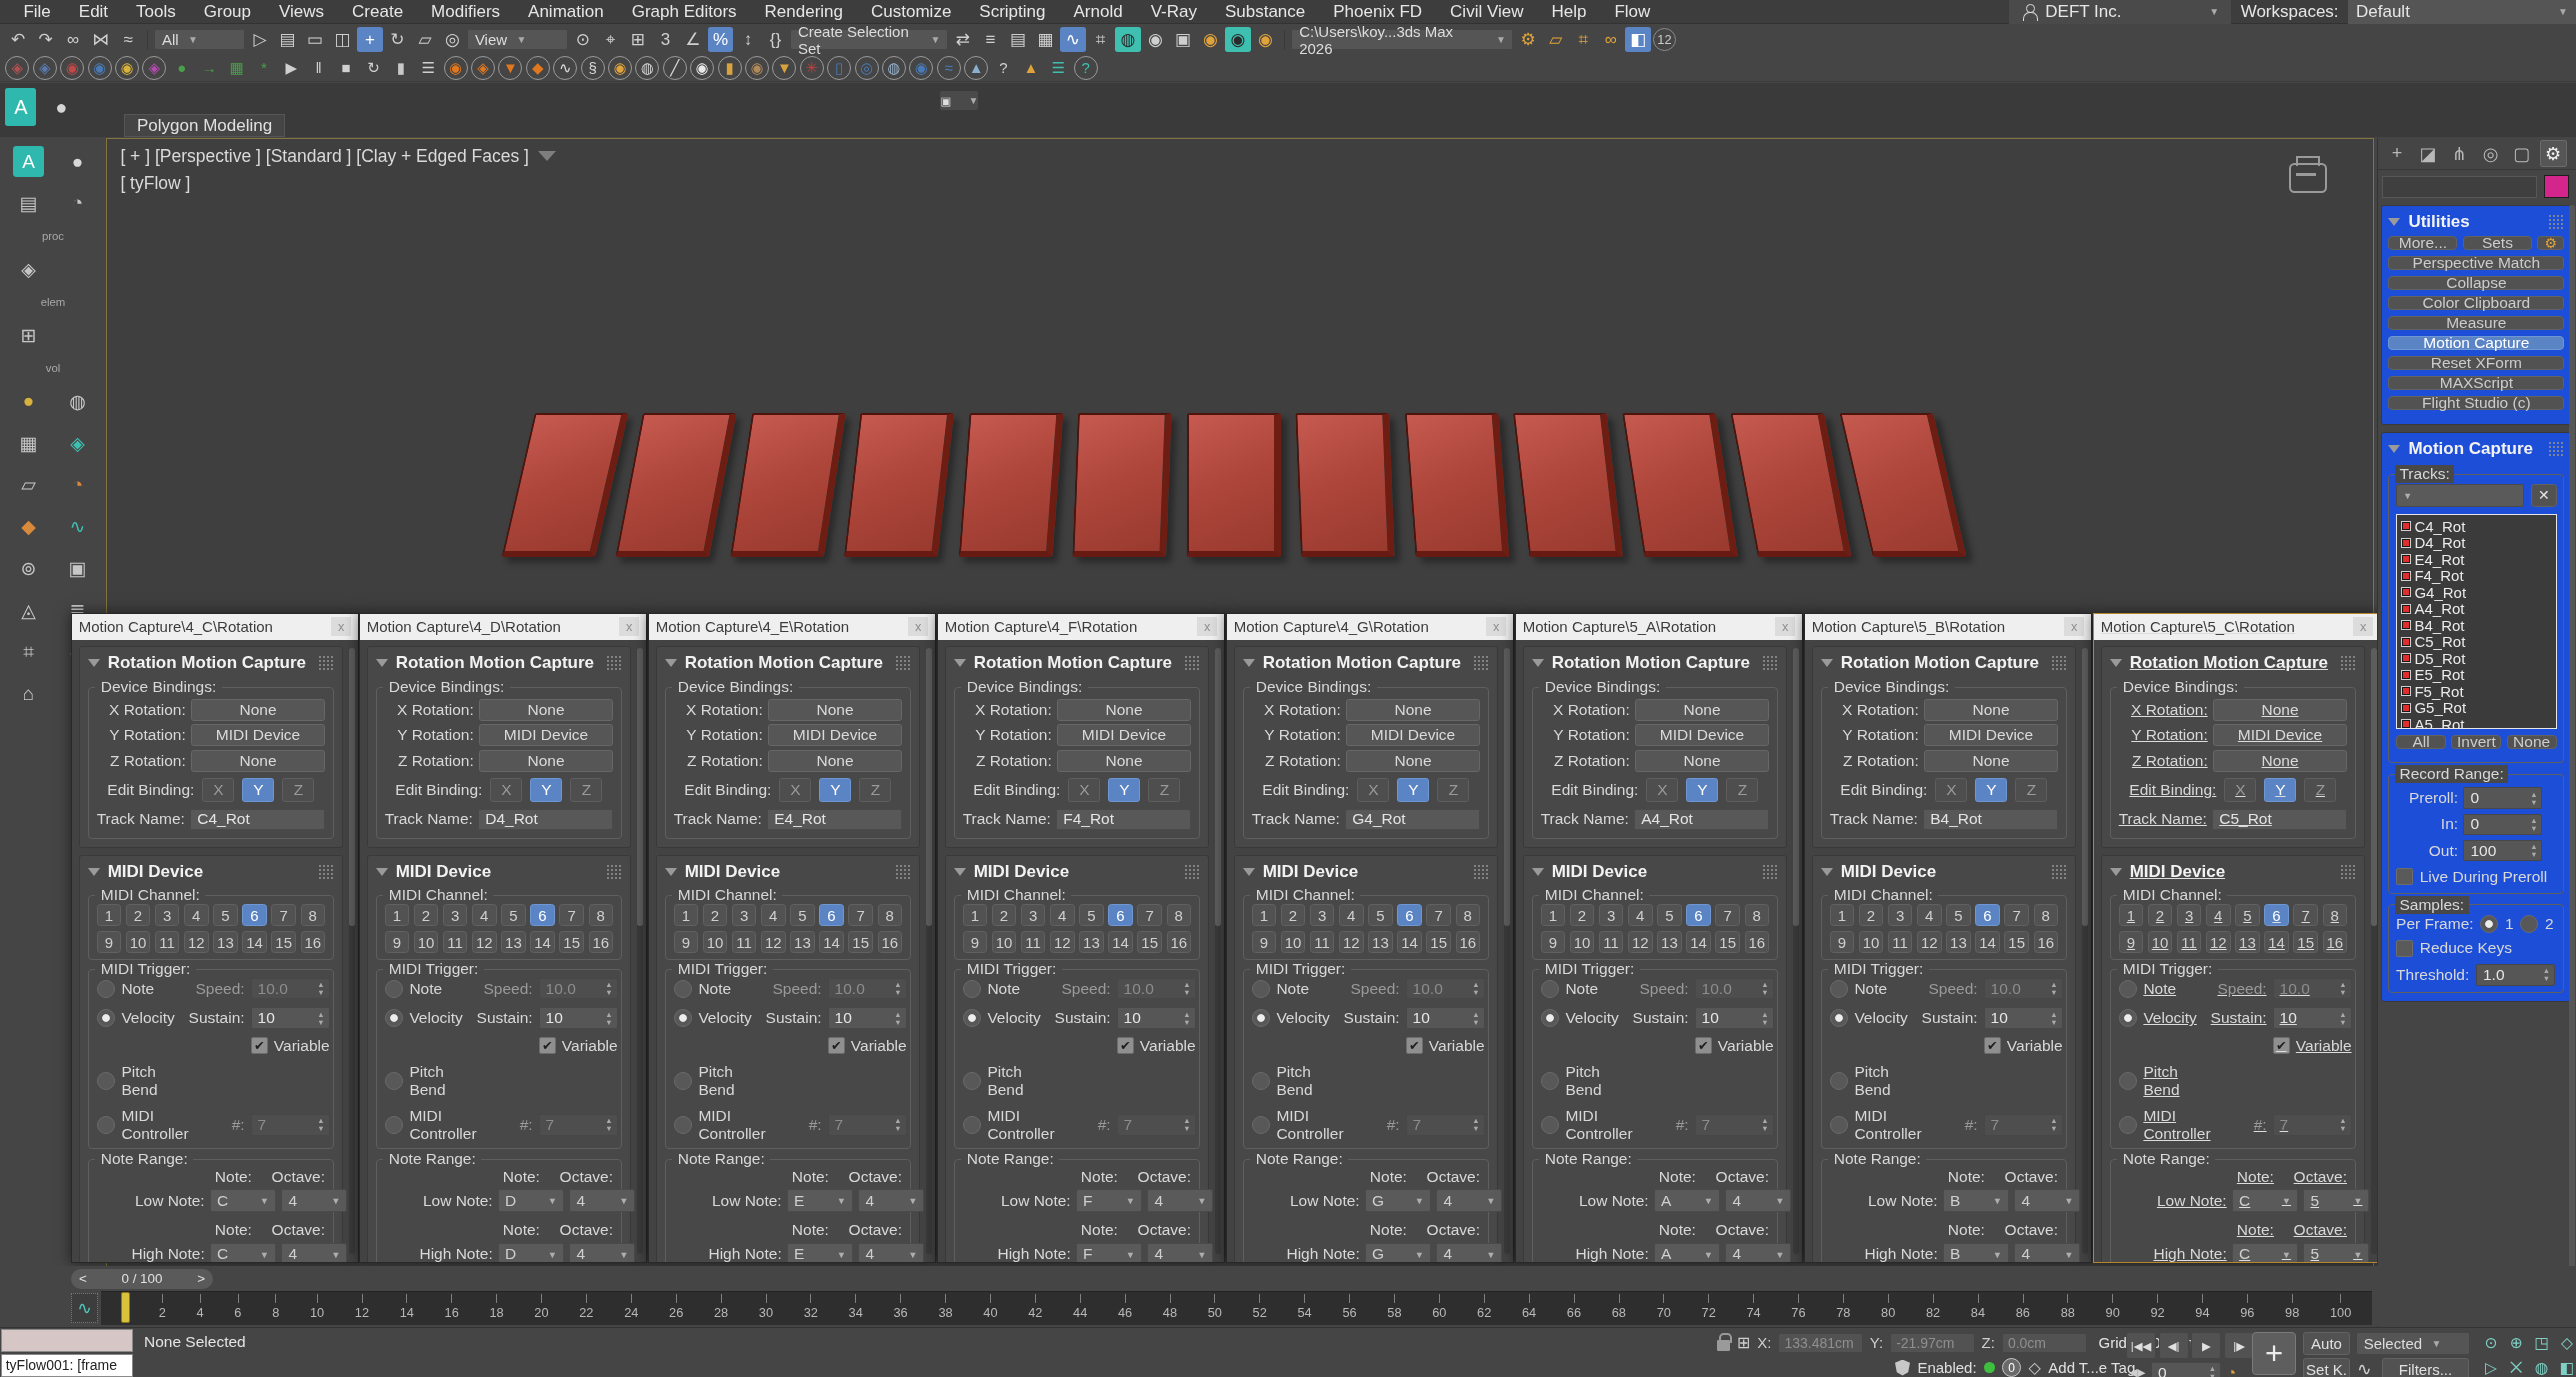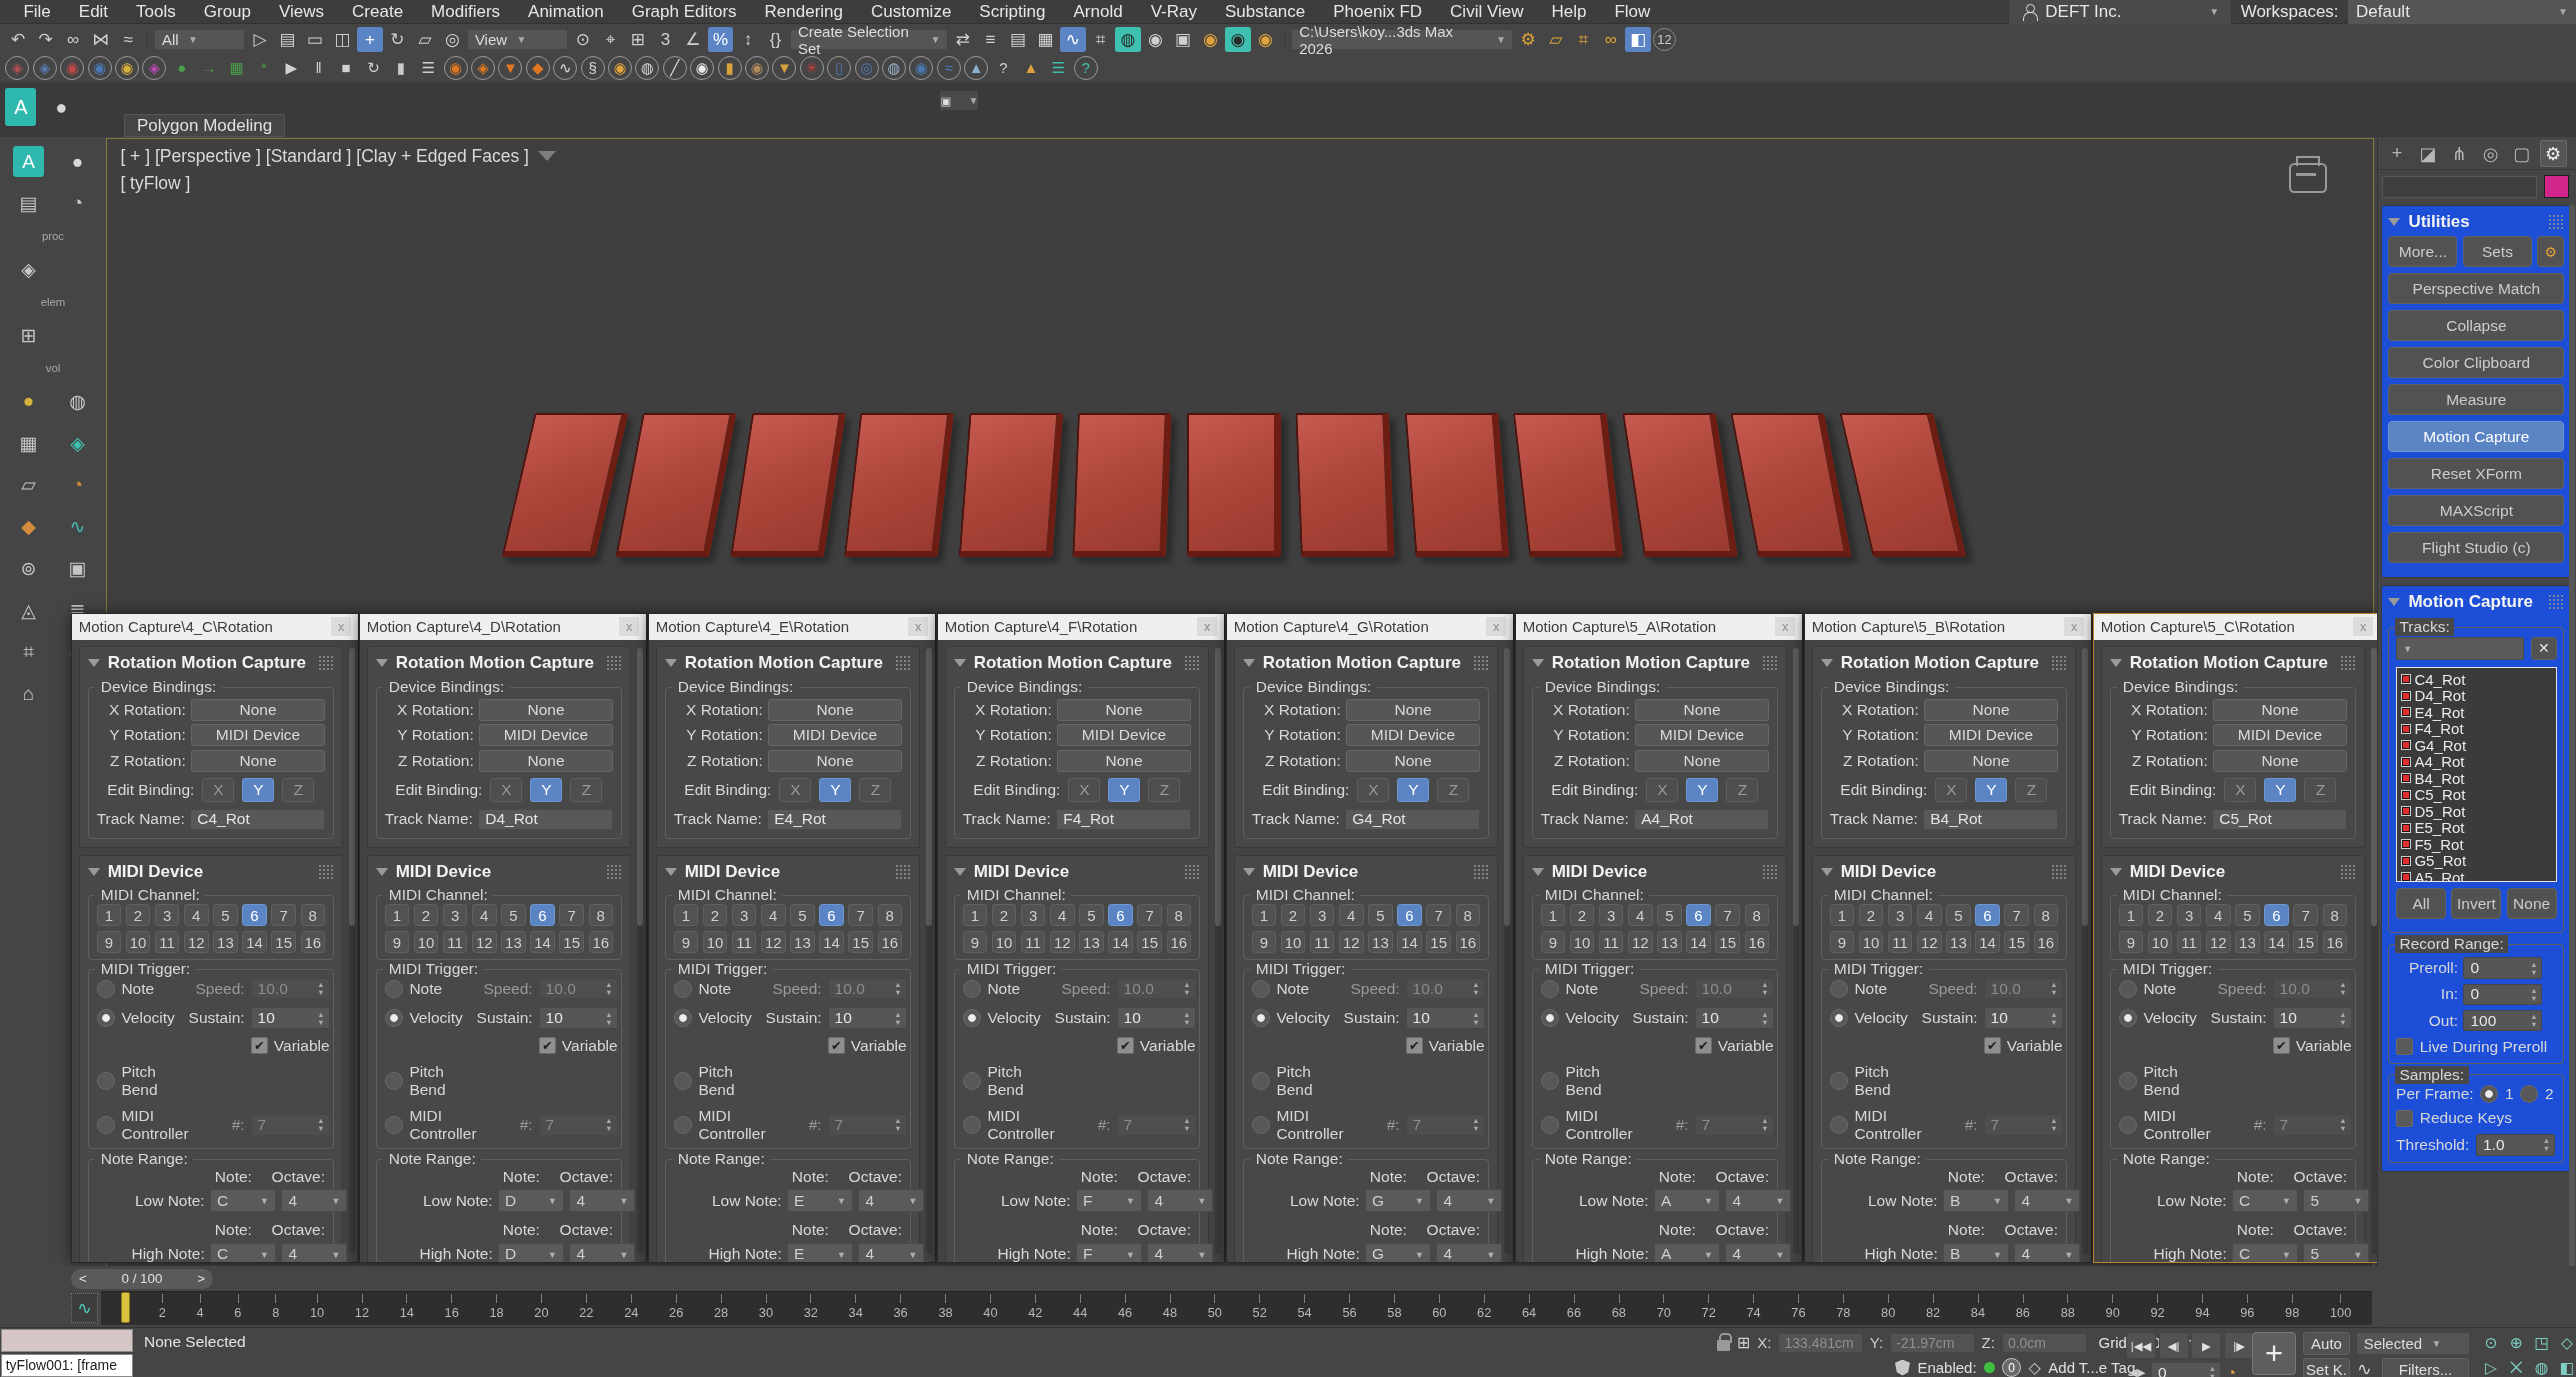--- a/index.html
+++ b/index.html
@@ -53,21 +53,21 @@
 .printer { position:absolute; right:46px; top:24px; width:38px; height:30px; border:2.7px solid #9a9a9a; border-radius:5.4px; }
 .printer::before { content:""; position:absolute; left:5.4px; top:-9.4px; width:20px; height:8px; border:2.7px solid #9a9a9a; border-bottom:none;}
 .printer::after { content:""; position:absolute; left:5.4px; top:8px; width:20px; height:3.4px; background:#9a9a9a; }
 .notes { position:absolute; left:523px; top:169px; width:1217px; display:flex; justify-content:space-between; font-size:62px; font-weight:bold; color:#9a2b1d; letter-spacing:0.7px; text-shadow:2.7px 2.7px 0 #371008, -1.3px -1.3px 0 #6e1f13; }
 .keys { position:absolute; left:411px; top:274px; width:1432px; height:144px; display:flex; gap:17px; }
 .pkey { flex:1; background:linear-gradient(155deg,#c65a50 0%,#ad453a 50%,#993a2f 100%); border:2px solid #4f130d; border-right:7.4px solid #6e1d13; border-bottom:6px solid #671a11; border-radius:2.7px; box-shadow:5.4px 5.4px 6.7px rgba(0,0,0,0.35); }
 
 
 #dialogs { position:absolute; inset:0; z-index:20; pointer-events:none; }
 .dlg { position:absolute; top:613px; width:288px; height:650px; background:#434343; border:0.7px solid #282828; box-shadow:0 0 13.4px rgba(0,0,0,0.55); display:flex; flex-direction:column; pointer-events:auto;}
-.dlg.active { border:1.3px solid #b5862e; }
+.dlg.active { border:1.3px solid #b5862e;text-decoration:underline; }
 .tbar { height:25.5px; flex:0 0 auto; background:#efefef; display:flex; align-items:center; padding:0 6.7px; color:#3c3c3c; font-size:15px; white-space:nowrap; overflow:hidden;}
 .tbar .close { margin-left:auto; width:20px; height:19px; background:#dcdcdc; color:#909090; display:flex; align-items:center; justify-content:center; font-size:12.8px; flex:0 0 auto;}
 .dbody { flex:1; padding:6.7px 15px 4px 6.7px; position:relative; overflow:hidden; display:flex; flex-direction:column; gap:6.7px;}
 .dscroll { position:absolute; right:2.7px; top:8px; bottom:8px; width:6.7px; background:#3a3a3a; border-radius:3.4px; }
 .dscroll::after { content:""; position:absolute; left:0.7px; right:0.7px; top:0; height:46%; background:#5d5d5d; border-radius:2.7px;}
 .roll { background:#484848; border:0.7px solid #393939; border-radius:2.7px; padding:1.3px 8px 8px; display:flex; flex-direction:column; }
 .rhead { display:flex; align-items:center; gap:8px; font-size:17px; font-weight:bold; color:#f2f2f2; padding:4.7px 0 4px; }
 .tri { width:0; height:0; border-left:6.7px solid transparent; border-right:6.7px solid transparent; border-top:8px solid #9a9a9a; flex:0 0 auto;}
 .grip { margin-left:auto; width:16px; height:16px; background-image:radial-gradient(#8c8c8c 26%, transparent 32%); background-size:4px 4px; opacity:.85;}
 .grp { border:0.7px solid #5f5f5f; border-radius:4px; margin-top:9.4px; padding:8px 8px 5.4px; position:relative; }
@@ -102,21 +102,21 @@
 #rpanel { position:absolute; right:0; top:138px; width:199px; bottom:50px; background:#454545; border-left:0.7px solid #333; z-index:30; }
 #rpanel::after { content:""; position:absolute; right:1.3px; top:67px; bottom:6.7px; width:5.4px; background:#575757; border-radius:2.7px;}
 .ptabs { display:flex; align-items:center; justify-content:space-between; height:32px; padding:0 9.4px 0 5.4px; border-bottom:0.7px solid #383838;}
 .ptab { width:27px; height:27px; display:flex; align-items:center; justify-content:center; font-size:18px; color:#b8b8b8; }
 .ptab:last-child { background:#565656; border:0.7px solid #6a6a6a; border-radius:2px; color:#f0f0f0; }
 .namerow { display:flex; align-items:center; gap:6.7px; padding:5.4px 6.7px 4px 4px; }
 .namefield { flex:1; height:21.5px; background:#3f3f3f; border:0.7px solid #575757; }
 .swatch { width:25.5px; height:23px; border:0.7px solid #1e1e1e; flex:0 0 auto;}
 .proll { margin:2.7px 4px 6.7px 2.7px; background:#1d4ed8; border:0.7px solid #393939; border-radius:2.7px; padding:1.3px 6.7px 8px; }
 .proll .rhead { font-size:17px; }
-.ubtn { height:31px; background:#525252; border:0.7px solid #626262; border-radius:4px; display:flex; align-items:center; justify-content:center; font-size:15.5px; color:#cccccc; }
+.ubtn { height:14px; background:#525252; border:0.7px solid #626262; border-radius:4px; display:flex; align-items:center; justify-content:center; font-size:15.5px; color:#cccccc; }
 .ubtn.blue { background:#5b84c4; border-color:#6f97d2; color:#fff; }
 .ubrow { display:flex; gap:5.4px; margin-bottom:6px; }
 .ubrow .ubtn { flex:1; }
 .ubtn.w { width:100%; margin-bottom:6px; }
 .gearbtn { width:27px; flex:0 0 auto !important; font-size:14px; color:#e0a33c;}
 .pgrp { border:0.7px solid #5f5f5f; border-radius:4px; margin-top:10.8px; padding:8px 6.7px 6.7px; position:relative; font-size:15px;}
 .pgrp > .glab { position:absolute; top:-9.4px; left:5.4px; background:#484848; padding:0 4.7px; font-size:15.5px; color:#d8d8d8; }
 .ckrow { display:flex; align-items:center; gap:6.7px; margin-top:6.7px; font-size:15.5px; color:#d8d8d8;}
 .listbox { margin-top:6.7px; height:215px; background:#3b3b3b; border:0.7px solid #e6e6e6; padding:3.4px 4.7px; font-size:15px; color:#ebebeb; overflow:hidden;}
 .litem { display:flex; align-items:center; gap:4.7px; height:16.5px; }

